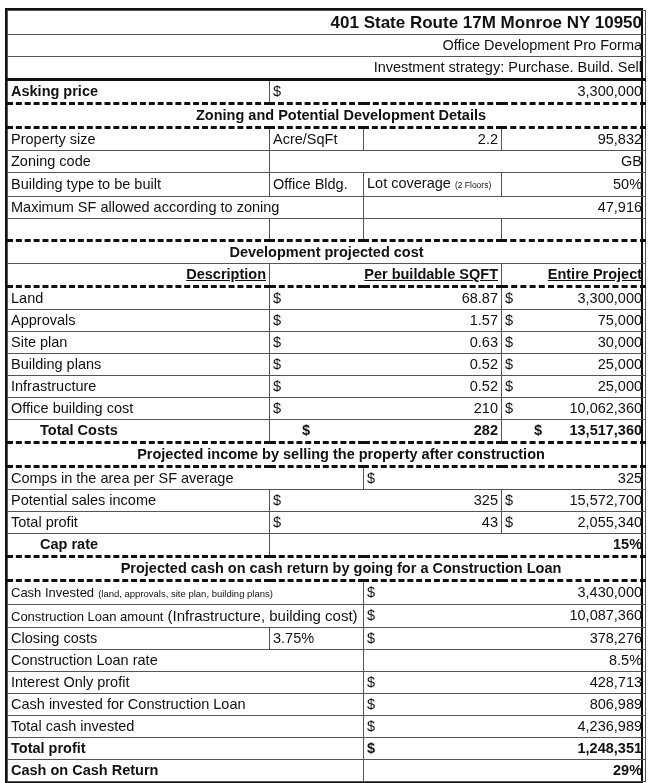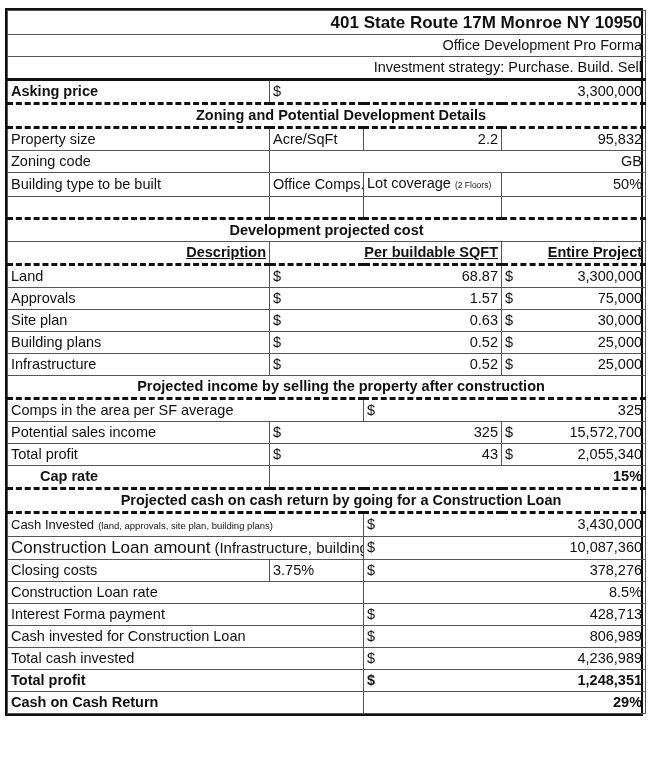--- a/index.html
+++ b/index.html
@@ -64,23 +64,27 @@
     <td>Acre/SqFt</td>
     <td class="r">2.2</td>
     <td class="r">95,832</td>
   </tr>
   <tr>
     <td>Zoning code</td>
     <td colspan="3" class="r">GB</td>
   </tr>
   <tr>
     <td>Building type to be built</td>
-    <td>Office Comps.</td>
+    <td>Office Bldg.</td>
     <td><span>Lot coverage</span> <span class="small">(2 Floors)</span></td>
     <td class="r">50%</td>
+  </tr>
+  <tr>
+    <td colspan="2">Maximum SF allowed according to zoning</td>
+    <td colspan="2" class="r">47,916</td>
   </tr>
   <tr>
     <td></td>
           <td></td>
           <td></td>
           <td></td>
   </tr>
 
   <tr class="section dash-top">
           <td colspan="4">Development projected cost</td>
@@ -139,20 +143,42 @@
     <td>Infrastructure</td>
     <td colspan="2">
             <span class="dollar">$</span>
             <span class="amt">0.52</span>
           </td>
     <td>
             <span class="dollar">$</span>
             <span class="amt">25,000</span>
           </td>
   </tr>
+  <tr>
+    <td>Office building cost</td>
+    <td colspan="2">
+            <span class="dollar">$</span>
+            <span class="amt">210</span>
+          </td>
+    <td>
+            <span class="dollar">$</span>
+            <span class="amt">10,062,360</span>
+          </td>
+  </tr>
+  <tr class="b dash-bottom">
+    <td class="b">Total Costs</td>
+    <td colspan="2" class="b">
+            <span class="dollar">$</span>
+            <span class="amt">282</span>
+          </td>
+    <td class="b">
+            <span class="dollar">$</span>
+            <span class="amt">13,517,360</span>
+          </td>
+  </tr>
 
   <tr class="section dash-bottom">
           <td colspan="4">Projected income by selling the property after construction</td>
         </tr>
 
   <tr>
     <td colspan="2">Comps in the area per SF average</td>
     <td colspan="2">
             <span class="dollar">$</span>
             <span class="amt">325</span>
@@ -190,40 +216,40 @@
         </tr>
 
   <tr>
     <td colspan="2" class="tiny-wrap"><span style="font-size:13px">Cash Invested</span> <span class="small" style="font-size:9.5px">(land, approvals, site plan, building plans)</span></td>
     <td colspan="2">
             <span class="dollar">$</span>
             <span class="amt">3,430,000</span>
           </td>
   </tr>
   <tr>
-    <td colspan="2"><span style="font-size:17px">Construction Loan amount</span> <span class="small" style="font-size:15px">(Infrastructure, building cost)</span></td>
+    <td colspan="2"><span style="font-size:13px">Construction Loan amount</span> <span class="small" style="font-size:15px">(Infrastructure, building cost)</span></td>
     <td colspan="2">
             <span class="dollar">$</span>
             <span class="amt">10,087,360</span>
           </td>
   </tr>
   <tr>
     <td>Closing costs</td>
     <td>3.75%</td>
     <td colspan="2">
             <span class="dollar">$</span>
             <span class="amt">378,276</span>
           </td>
   </tr>
   <tr>
     <td colspan="2">Construction Loan rate</td>
     <td colspan="2" class="r">8.5%</td>
   </tr>
   <tr>
-    <td colspan="2">Interest Forma payment</td>
+    <td colspan="2">Interest Only profit</td>
     <td colspan="2">
             <span class="dollar">$</span>
             <span class="amt">428,713</span>
           </td>
   </tr>
   <tr>
     <td colspan="2">Cash invested for Construction Loan</td>
     <td colspan="2">
             <span class="dollar">$</span>
             <span class="amt">806,989</span>

